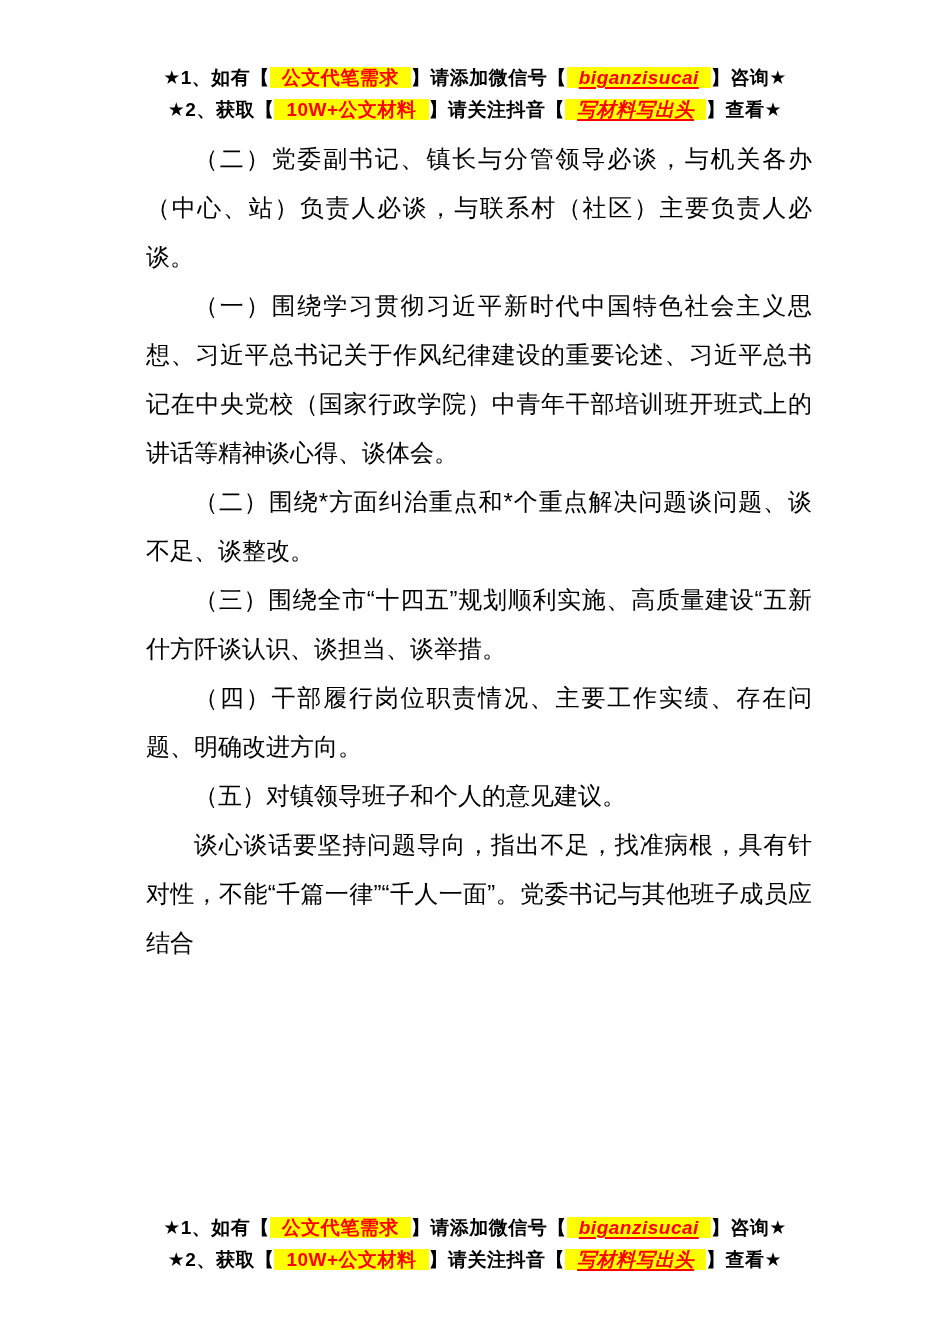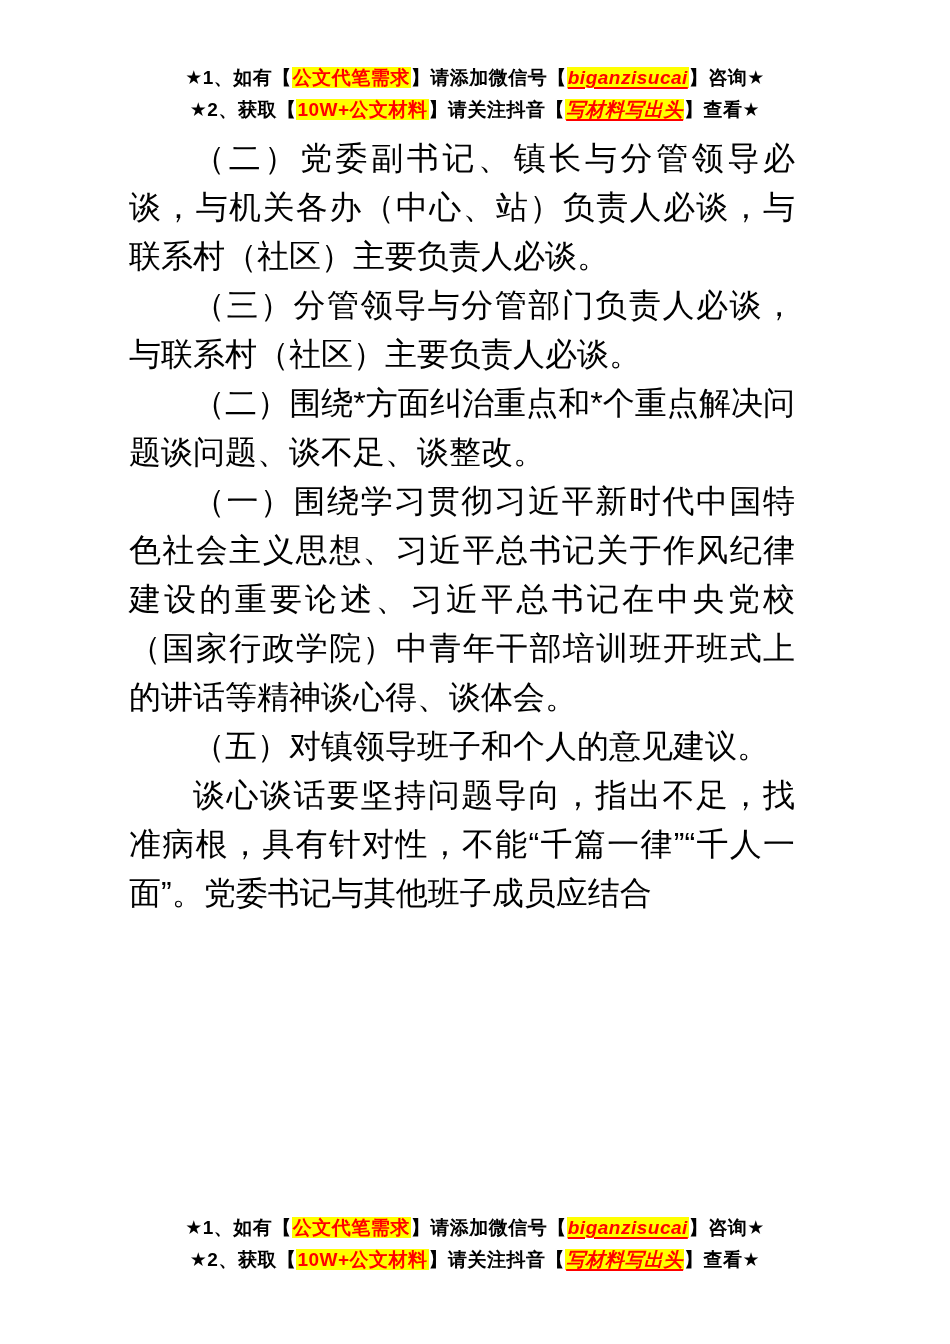--- a/index.html
+++ b/index.html
@@ -26,41 +26,41 @@
     font-weight: 700;
     line-height: 32px;
     letter-spacing: 0.5px;
     white-space: nowrap;
   }
   .promo-top { top: 62px; }
   .promo-bottom { top: 1212px; }
   .promo .hl {
     background: var(--hl-bg, #ffff00);
     color: var(--hl-text, #ff0000);
-    padding: 0 1px;
+    padding: 0 12px;
   }
   .promo .ul-black {
     text-decoration-color: #000000;
     text-decoration-thickness: 2px;
     text-underline-offset: 3px;
   }
   .promo .hl.ul-red {
     text-decoration: underline;
     text-decoration-color: var(--hl-text, #ff0000);
     text-decoration-thickness: 2px;
     text-underline-offset: 3px;
     font-style: italic;
   }
   
   .body-text {
     position: absolute;
     top: 134px;
-    left: 129px;
+    left: 146px;
     width: 666px;
-    font-size: 32px;
+    font-size: 24px;
     line-height: 49px;
     text-align: justify;
     text-justify: inter-character;
     color: #000000;
   }
   .body-text p {
     margin: 0;
     text-indent: 2em;
     word-break: break-all;
   }
@@ -74,23 +74,24 @@
     <div class="promo-line">
       <span>★1、如有【</span><span class="hl">公文代笔需求</span><span>】请</span><span class="ul-black">添加</span><span>微信号【</span><span class="hl ul-red">biganzisucai</span><span>】咨询★</span>
     </div>
     <div class="promo-line">
       <span>★2、获取【</span><span class="hl">10W+公文材料</span><span>】请</span><span class="ul-black">关注</span><span>抖音【</span><span class="hl ul-red">写材料写出头</span><span>】查看★</span>
     </div>
   </div>
 
   <div class="body-text">
     <p>（二）党委副书记、镇长与分管领导必谈，与机关各办（中心、站）负责人必谈，与联系村（社区）主要负责人必谈。</p>
-    <p>（三）分管领导与分管部门负责人必谈，与联系村（社区）主要负责人必谈。</p>
+    <p>（一）围绕学习贯彻习近平新时代中国特色社会主义思想、习近平总书记关于作风纪律建设的重要论述、习近平总书记在中央党校（国家行政学院）中青年干部培训班开班式上的讲话等精神谈心得、谈体会。</p>
     <p>（二）围绕*方面纠治重点和*个重点解决问题谈问题、谈不足、谈整改。</p>
-    <p>（一）围绕学习贯彻习近平新时代中国特色社会主义思想、习近平总书记关于作风纪律建设的重要论述、习近平总书记在中央党校（国家行政学院）中青年干部培训班开班式上的讲话等精神谈心得、谈体会。</p>
+    <p>（三）围绕全市“十四五”规划顺利实施、高质量建设“五新什方阡谈认识、谈担当、谈举措。</p>
+    <p>（四）干部履行岗位职责情况、主要工作实绩、存在问题、明确改进方向。</p>
     <p>（五）对镇领导班子和个人的意见建议。</p>
     <p>谈心谈话要坚持问题导向，指出不足，找准病根，具有针对性，不能“千篇一律”“千人一面”。党委书记与其他班子成员应结合</p>
   </div>
 
   <div class="promo promo-bottom">
     <div class="promo-line">
       <span>★1、如有【</span><span class="hl">公文代笔需求</span><span>】请</span><span class="ul-black">添加</span><span>微信号【</span><span class="hl ul-red">biganzisucai</span><span>】咨询★</span>
     </div>
     <div class="promo-line">
       <span>★2、获取【</span><span class="hl">10W+公文材料</span><span>】请</span><span class="ul-black">关注</span><span>抖音【</span><span class="hl ul-red">写材料写出头</span><span>】查看★</span>

